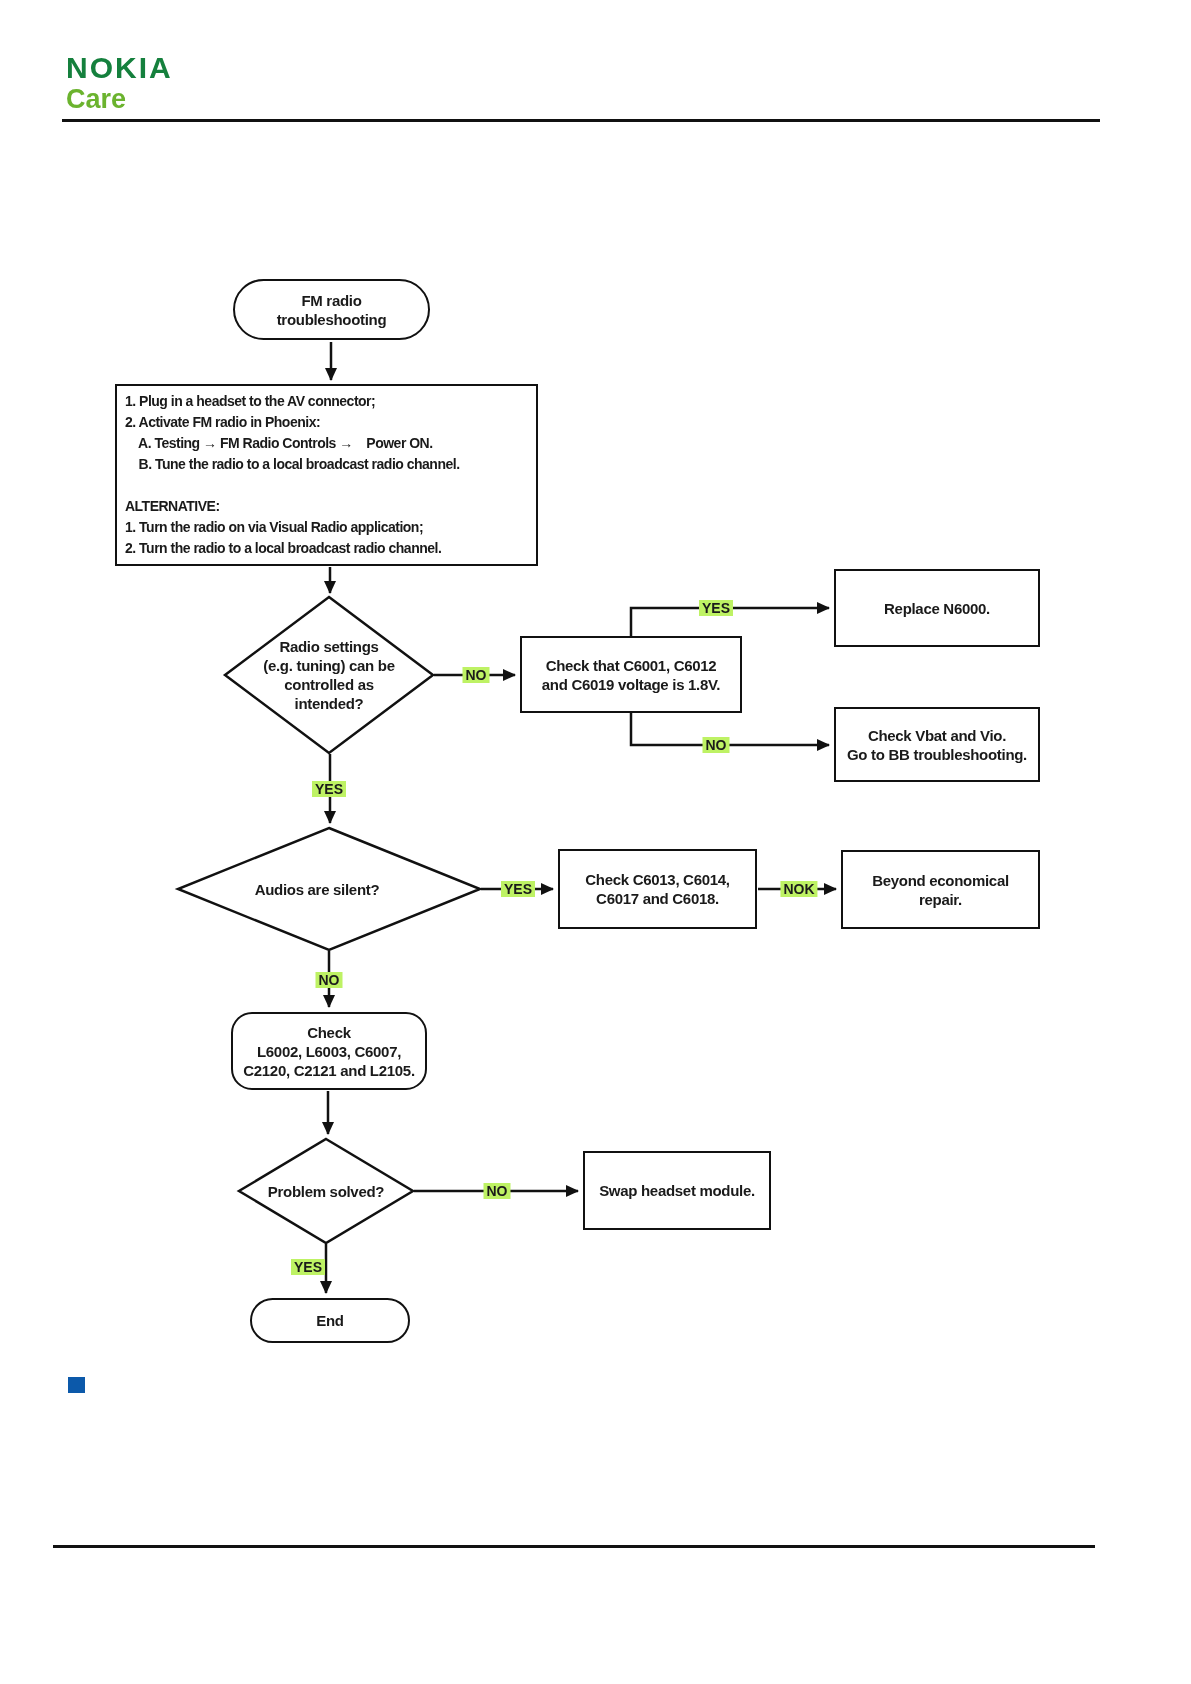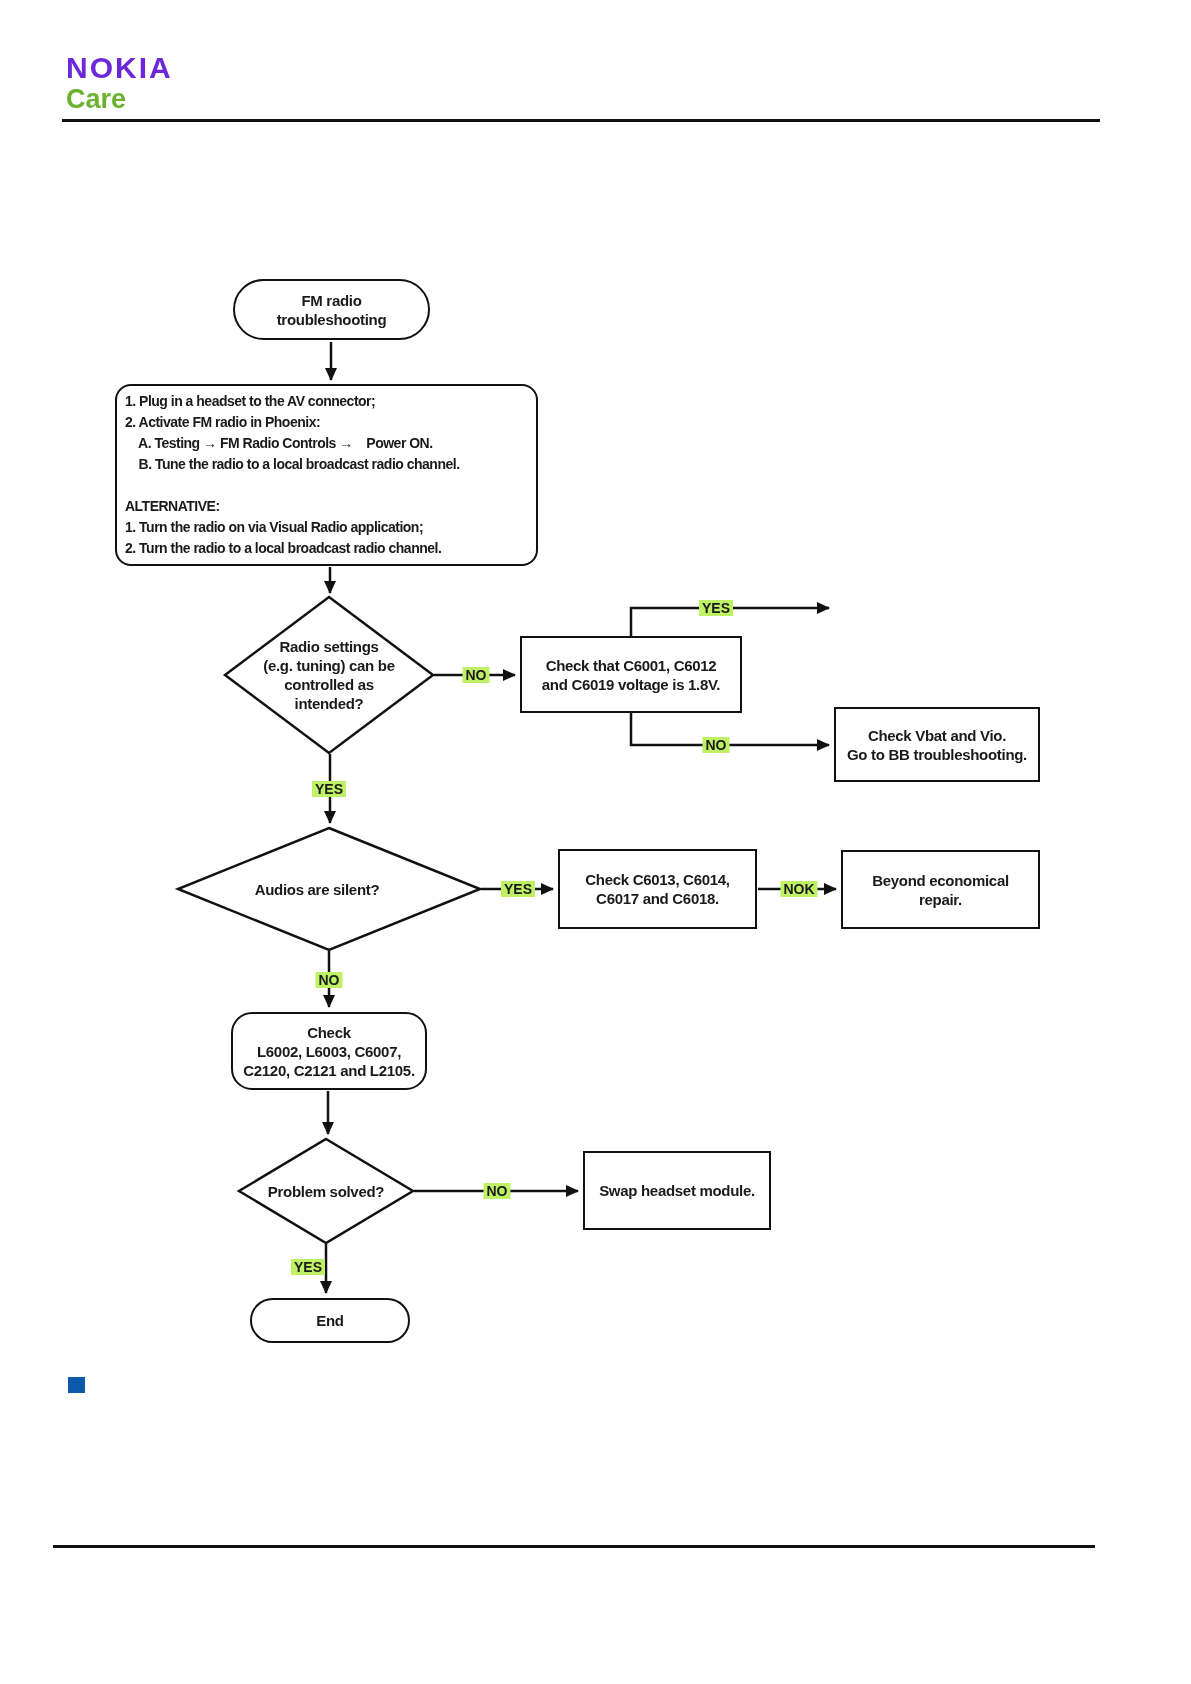--- a/index.html
+++ b/index.html
@@ -2,41 +2,41 @@
 <html><head>
 <meta charset="utf-8">
 <style>
   html,body{margin:0;padding:0;background:#fff;}
   .page{
     position:relative;width:1191px;height:1684px;background:#ffffff;
     font-family:"Liberation Sans",sans-serif;color:#1a1a1a;overflow:hidden;
   }
   .logo-nokia{
     position:absolute;left:66px;top:53px;font-size:30px;font-weight:bold;
-    color:#6d28d9;letter-spacing:2px;line-height:30px;
+    color:#15803d;letter-spacing:2px;line-height:30px;
   }
   .logo-care{
     position:absolute;left:66px;top:84px;font-size:27px;font-weight:bold;
     color:#6bb32e;letter-spacing:0px;line-height:30px;
   }
   .rule{position:absolute;background:#111;height:3px;}
   .rule-header{left:62px;top:119px;width:1038px;}
   .rule-footer{left:53px;top:1545px;width:1042px;}
   svg.connectors{position:absolute;left:0;top:0;z-index:1;}
   .node{
     position:absolute;border:2.5px solid #111;background:#fff;z-index:2;
     display:flex;align-items:center;justify-content:center;text-align:center;
     font-weight:bold;font-size:15px;line-height:19px;letter-spacing:-0.3px;
     white-space:pre-line;box-sizing:border-box;
   }
   .terminator{border-radius:33px;}
   .instructions{
     align-items:flex-start;justify-content:flex-start;text-align:left;
     white-space:pre;font-size:14px;letter-spacing:-0.5px;line-height:21px;
-    padding:5px 8px;overflow:hidden;border-radius:16px;
+    padding:5px 8px;overflow:hidden;
   }
   .dlabel{
     position:absolute;z-index:3;display:flex;align-items:center;justify-content:center;
     text-align:center;font-weight:bold;font-size:15px;line-height:19px;
     letter-spacing:-0.3px;white-space:pre-line;
   }
   .elabel{
     position:absolute;z-index:3;transform:translate(-50%,-50%);background:#bef264;
     font-weight:bold;font-size:14px;padding:0 3px;line-height:16px;
   }
@@ -91,20 +91,21 @@
 2. Turn the radio to a local broadcast radio channel.</div>
 
   <div class="dlabel" style="left:239px;top:610px;width:180px;height:130px;">Radio settings
 (e.g. tuning) can be
 controlled as
 intended?</div>
 
   <div class="node" style="left:520px;top:636px;width:222px;height:77px;">Check that C6001, C6012
 and C6019 voltage is 1.8V.</div>
 
+  <div class="node" style="left:834px;top:569px;width:206px;height:78px;">Replace N6000.</div>
 
   <div class="node" style="left:834px;top:707px;width:206px;height:75px;">Check Vbat and Vio.
 Go to BB troubleshooting.</div>
 
   <div class="dlabel" style="left:192px;top:849px;width:250px;height:80px;">Audios are silent?</div>
 
   <div class="node" style="left:558px;top:849px;width:199px;height:80px;">Check C6013, C6014,
 C6017 and C6018.</div>
 
   <div class="node" style="left:841px;top:850px;width:199px;height:79px;">Beyond economical

